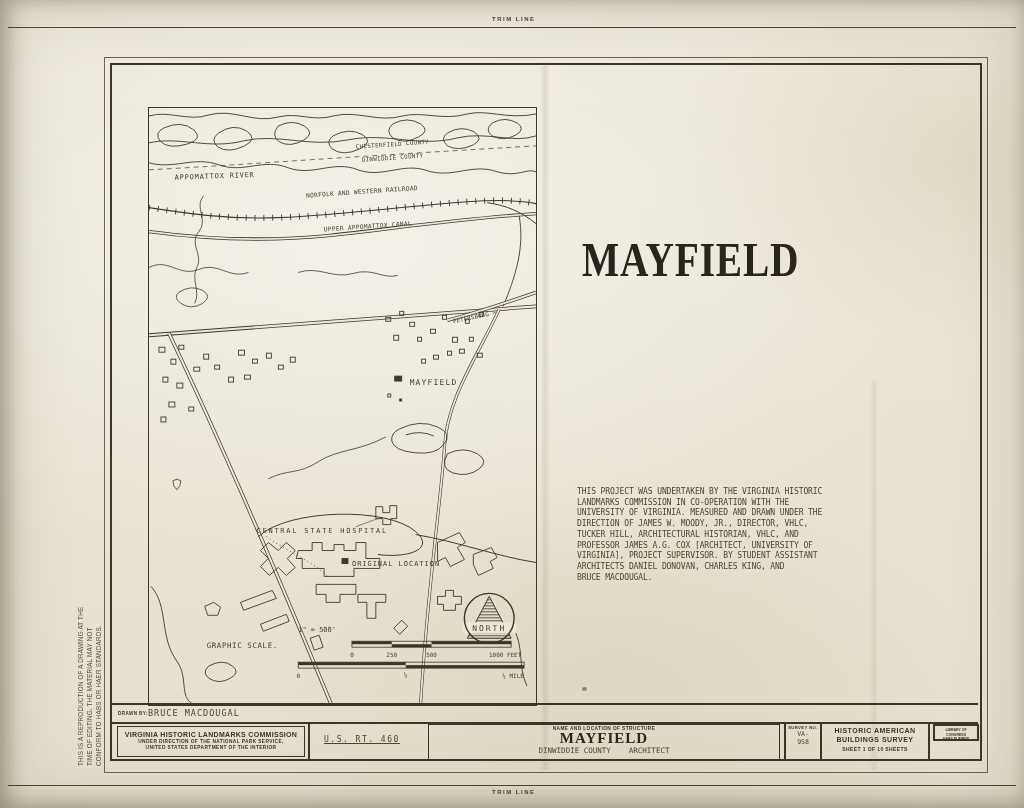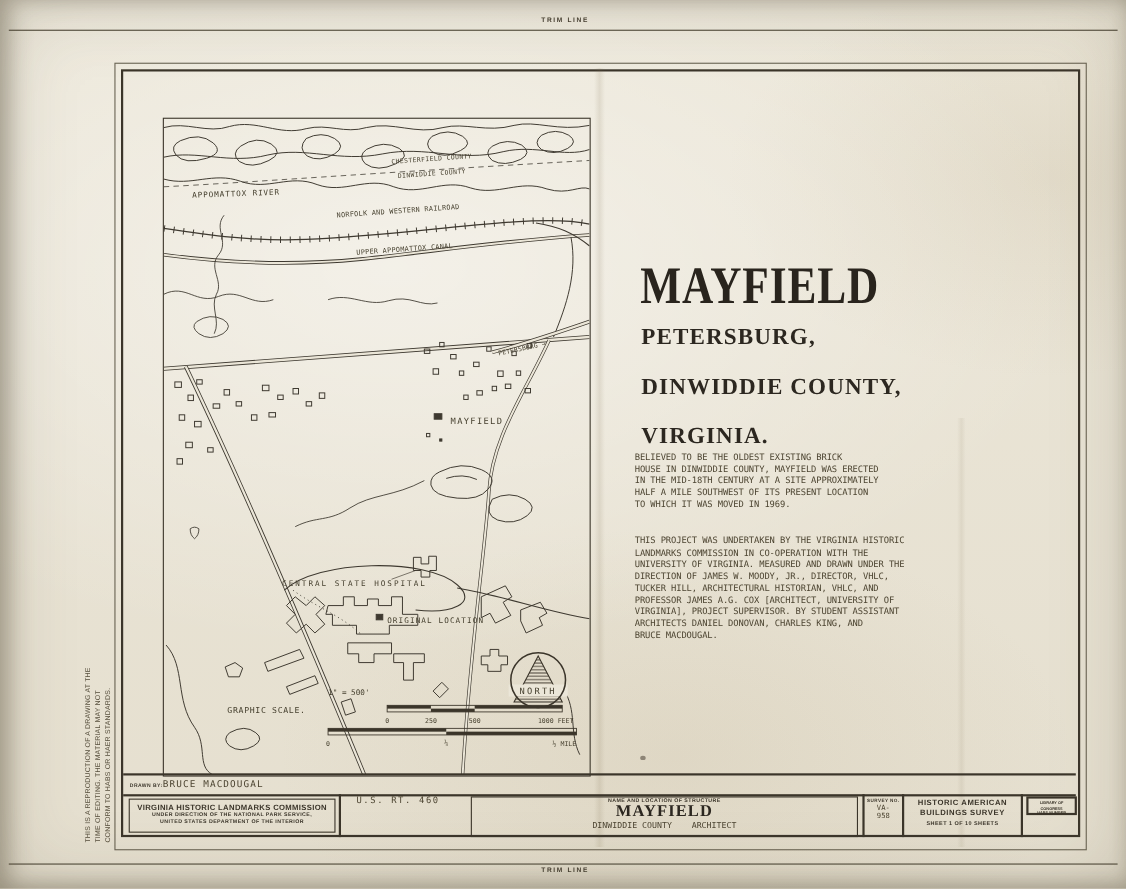--- a/index.html
+++ b/index.html
@@ -216,28 +216,20 @@
         <rect x="150" y="556" width="108" height="3" fill="#3b352a"></rect>
         <rect x="258" y="559" width="119" height="3" fill="#3b352a"></rect>
         <text x="150" y="572" font-size="6" text-anchor="middle">0</text>
         <text x="258" y="571" font-size="6" text-anchor="middle">¼</text>
         <text x="366" y="572" font-size="6" text-anchor="middle">½ MILE</text>
       </g>
     </svg>
   </div>
 
   <div class="abs big-title" style="left:582px;top:236px;">MAYFIELD</div>
-  <div class="abs subtitle" style="left:583px;top:284px;">PETERSBURG,
-DINWIDDIE COUNTY,
-VIRGINIA.</div>
-  <div class="abs hand para pre" style="left:577px;top:411px;width:300px;">BELIEVED TO BE THE OLDEST EXISTING BRICK
-HOUSE IN DINWIDDIE COUNTY, MAYFIELD WAS ERECTED
-IN THE MID-18TH CENTURY AT A SITE APPROXIMATELY
-HALF A MILE SOUTHWEST OF ITS PRESENT LOCATION
-TO WHICH IT WAS MOVED IN 1969.</div>
   <div class="abs hand para pre" style="left:577px;top:487px;width:300px;">THIS PROJECT WAS UNDERTAKEN BY THE VIRGINIA HISTORIC
 LANDMARKS COMMISSION IN CO-OPERATION WITH THE
 UNIVERSITY OF VIRGINIA. MEASURED AND DRAWN UNDER THE
 DIRECTION OF JAMES W. MOODY, JR., DIRECTOR, VHLC,
 TUCKER HILL, ARCHITECTURAL HISTORIAN, VHLC, AND
 PROFESSOR JAMES A.G. COX [ARCHITECT, UNIVERSITY OF
 VIRGINIA], PROJECT SUPERVISOR. BY STUDENT ASSISTANT
 ARCHITECTS DANIEL DONOVAN, CHARLES KING, AND
 BRUCE MACDOUGAL.</div>
 
@@ -247,21 +239,21 @@
     <span class="abs hand" style="left:36px;top:3px;font-size:8.5px;letter-spacing:1px;">BRUCE MACDOUGAL</span>
     <div class="abs tb-line" style="left:0;top:17px;width:866px;height:1.5px;"></div>
 
     <div class="abs tb-box tb-center" style="left:5px;top:21px;width:188px;height:31px;">
       <div style="font-size:7px;font-weight:bold;letter-spacing:.3px;color:#3b352a;margin-top:4px;">VIRGINIA HISTORIC LANDMARKS COMMISSION</div>
       <div class="tiny pre" style="line-height:5.6px;margin-top:1px;">UNDER DIRECTION OF THE NATIONAL PARK SERVICE,
 UNITED STATES DEPARTMENT OF THE INTERIOR</div>
     </div>
 
     <div class="abs tb-line" style="left:196px;top:17px;width:1.5px;height:39px;"></div>
-    <span class="abs hand" style="left:212px;top:18px;font-size:8px;letter-spacing:1.5px;">U.S. RT. 460</span>
+    <span class="abs hand" style="left:212px;top:30px;font-size:8px;letter-spacing:1.5px;text-decoration:underline;">U.S. RT. 460</span>
 
     <div class="abs tb-box tb-center" style="left:316px;top:19px;width:352px;height:37px;">
       <div class="tiny" style="margin-top:1px;">NAME AND LOCATION OF STRUCTURE</div>
       <div class="serif" style="font-size:15px;font-weight:bold;letter-spacing:1px;color:#2c2720;line-height:15px;">MAYFIELD</div>
       <div style="display:flex;justify-content:center;gap:18px;">
         <span class="hand" style="font-size:7.5px;">DINWIDDIE COUNTY</span>
         <span class="hand" style="font-size:7.5px;">ARCHITECT</span>
       </div>
     </div>
 

